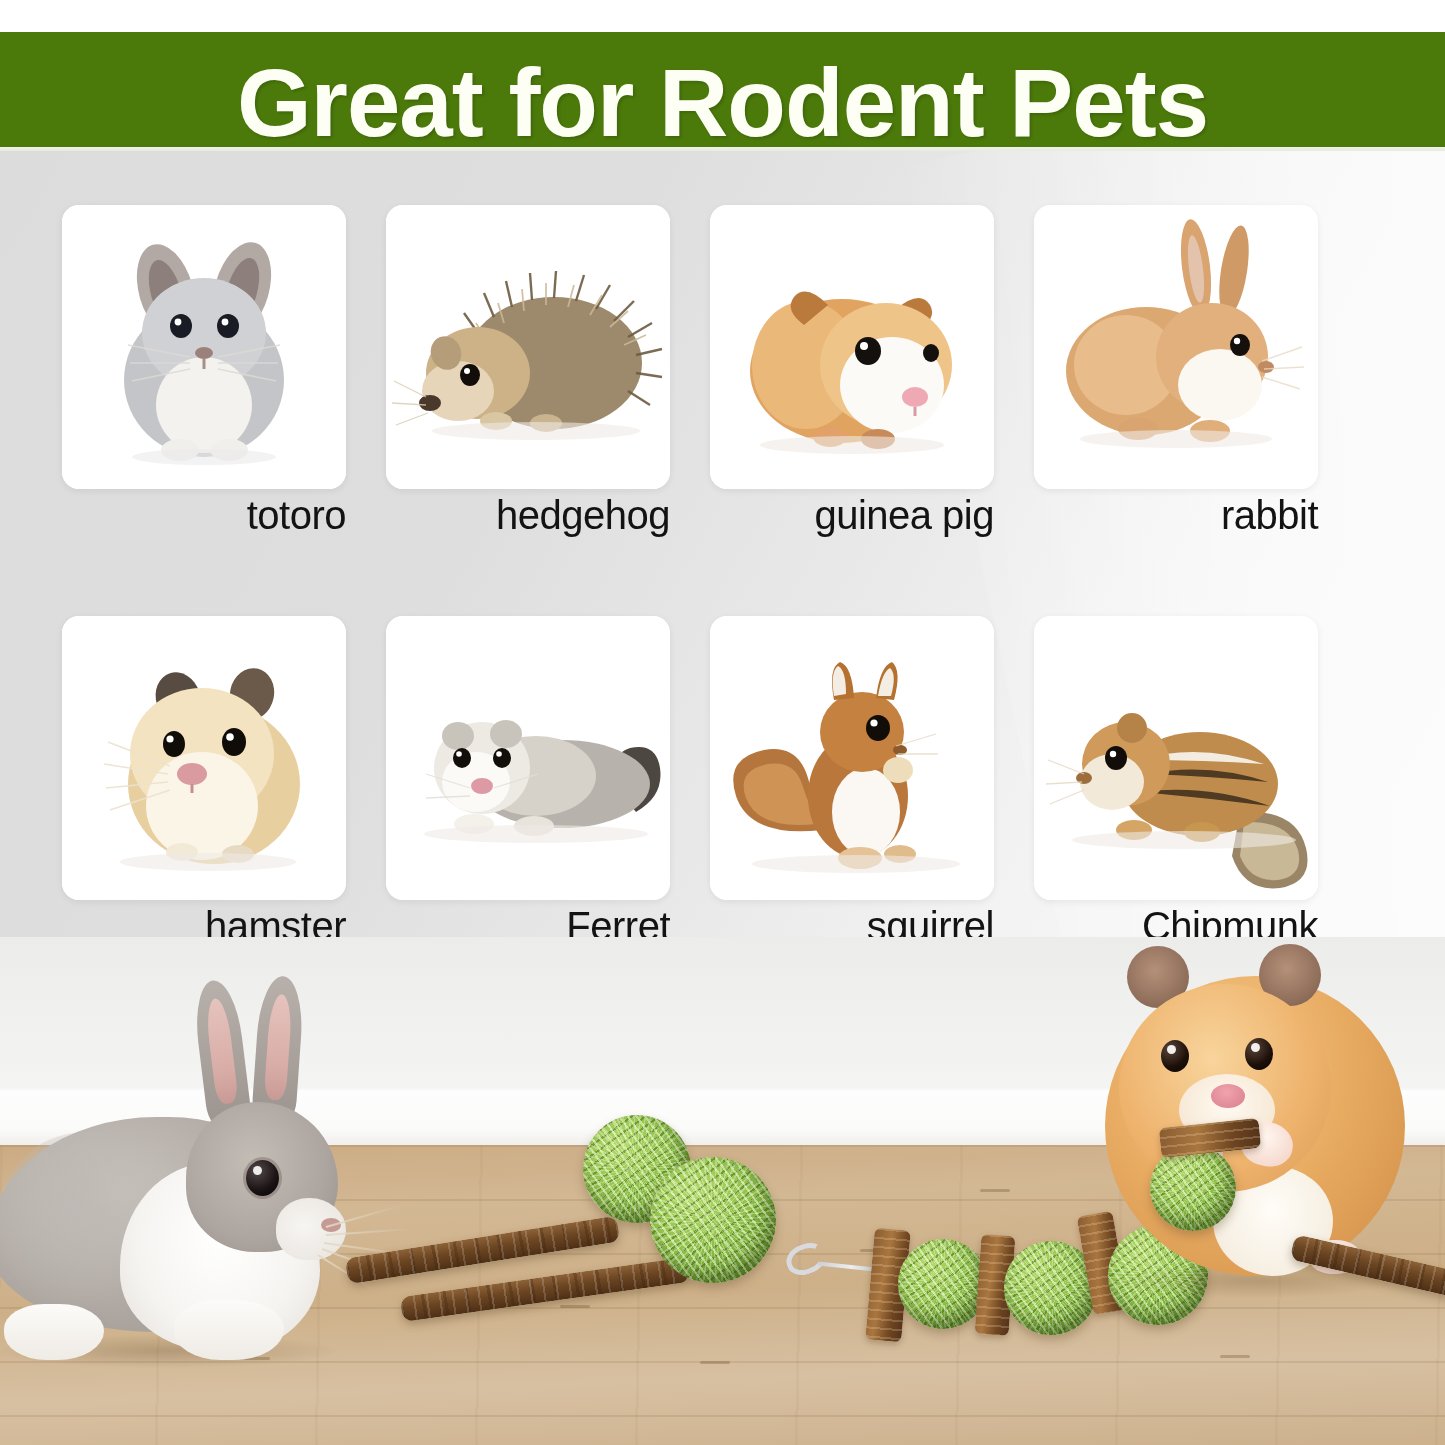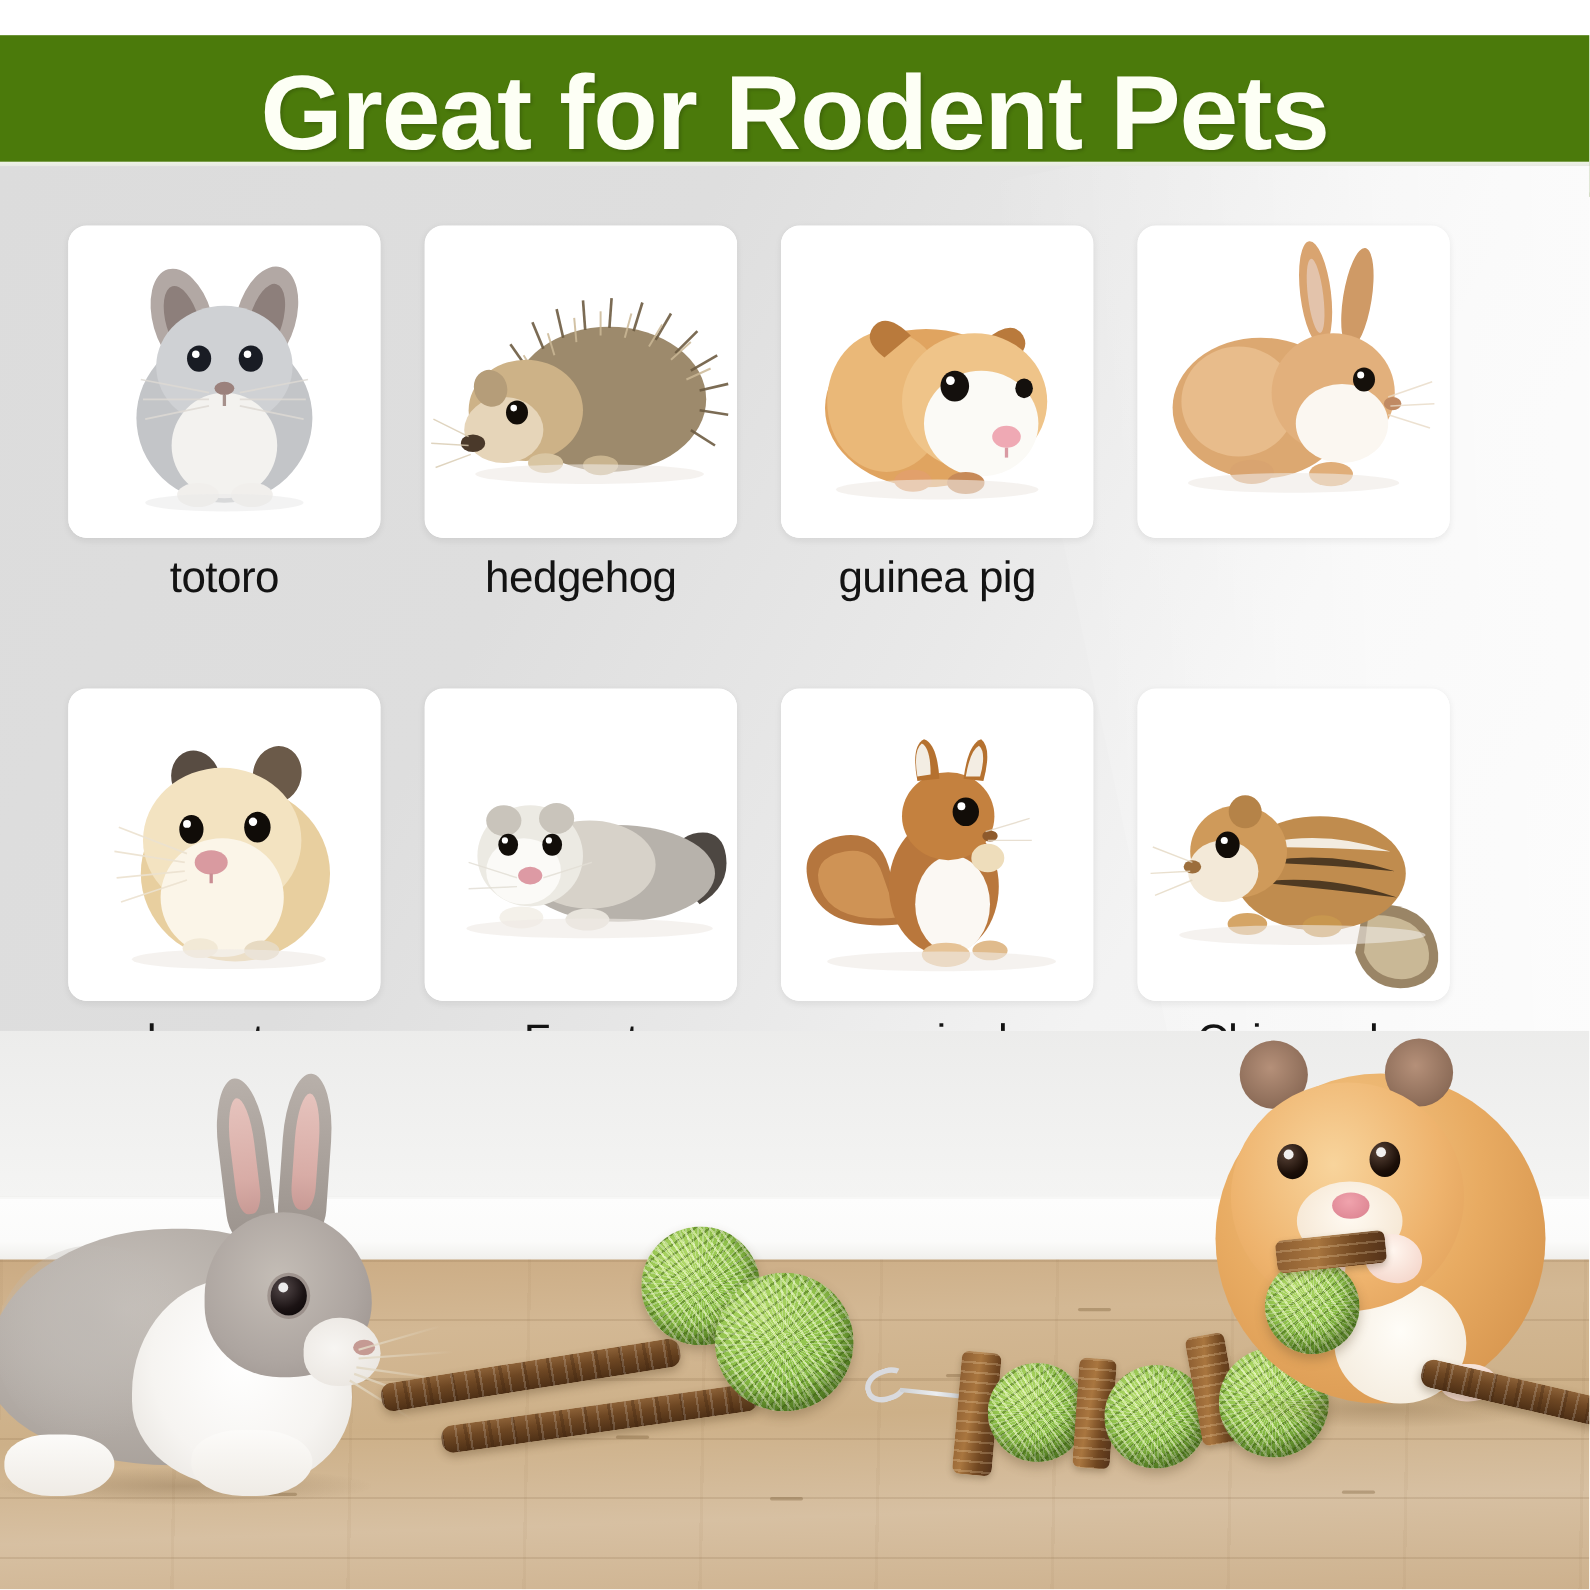--- a/index.html
+++ b/index.html
@@ -53,21 +53,21 @@
   .grid-row { display:flex; gap:40px; }
   .grid-row + .grid-row { margin-top:78px; }
   .cell { width:284px; }
   .thumb-card {
     width:284px; height:284px; background:#ffffff; border-radius:17px;
     box-shadow:0 2px 7px rgba(0,0,0,.07);
     position:relative; overflow:hidden;
   }
   .thumb-art { position:absolute; inset:0; }
   .cell-label {
-    margin-top:14px; text-align:center; color:#131313;
+    margin-top:4px; text-align:right; color:#131313;
     font-size:40px; line-height:1.12; letter-spacing:-.5px;
     white-space:nowrap;
   }
 
   
   #scene {
     position:absolute; left:0; top:937px; width:1445px; height:508px;
     overflow:hidden;
   }
   #scene-wall {
@@ -418,20 +418,21 @@
                 <path d="M228 156 L268 142"></path>
                   <path d="M230 164 L270 162"></path>
                   <path d="M228 172 L266 184"></path>
               </g>
               <ellipse cx="104" cy="224" rx="20" ry="11" fill="#d9a470"></ellipse>
               <ellipse cx="176" cy="226" rx="20" ry="11" fill="#e0ae79"></ellipse>
               <ellipse cx="142" cy="234" rx="96" ry="9" fill="#eeeae4" opacity=".6"></ellipse>
             </svg>
           </div>
         </div>
+        <div class="cell-label">rabbit</div>
       </div>
 
     </div>
 
     <div class="grid-row">
 
       <div class="cell">
         <div class="thumb-card">
           <div class="thumb-art">
             <svg viewBox="0 0 284 284" width="284" height="284">

